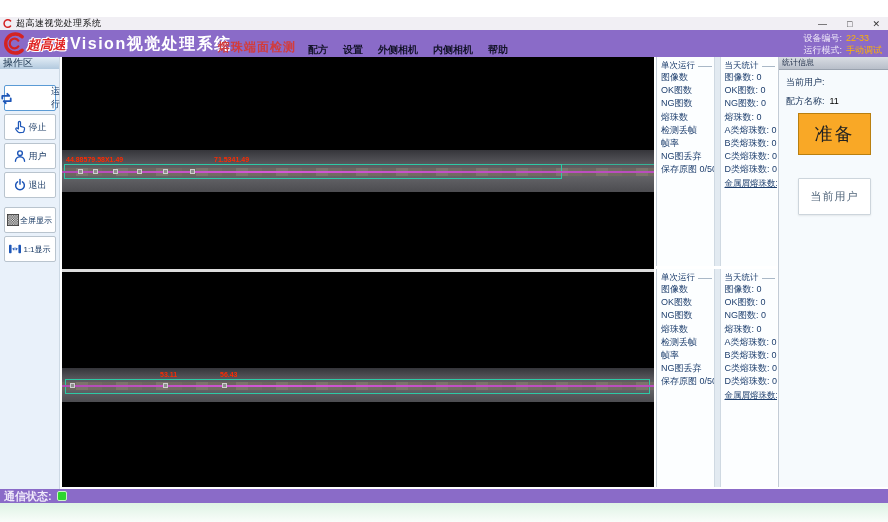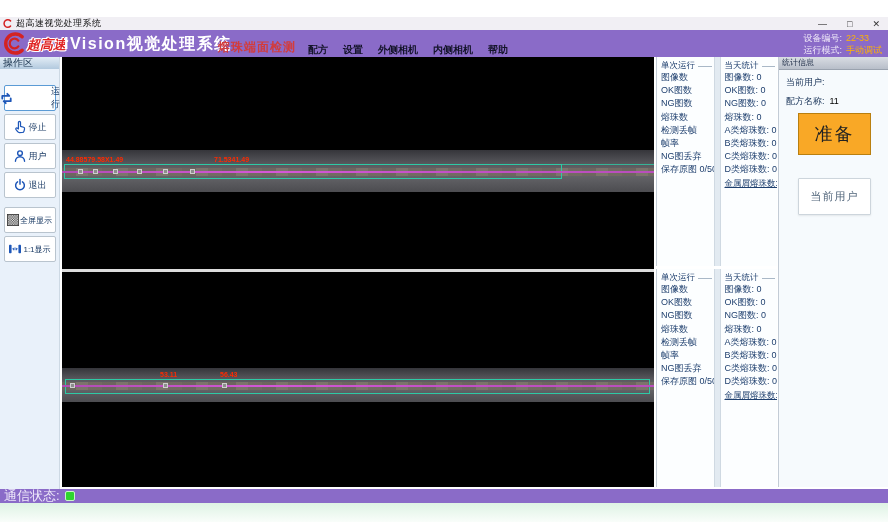--- a/index.html
+++ b/index.html
@@ -68,21 +68,21 @@
   .info-panel{position:absolute;left:778px;top:57px;width:110px;height:430px;background:#f6fafd;border-left:1px solid #c3ccd6;box-sizing:border-box;}
   .ip-header{height:12px;background:linear-gradient(#d9dde3,#b8bec9);border-bottom:1px solid #9aa2ae;font-size:8px;color:#1b2a44;line-height:12px;padding-left:3px;}
   .ip-row{font-size:9px;color:#203a5e;margin:6px 0 0 7px;white-space:nowrap;}
   .ip-row .val{color:#000;margin-left:5px;}
   .prepare-btn{position:absolute;left:19px;top:56px;width:71px;height:40px;background:#f9a826;border:1px solid #b97f10;
     display:flex;align-items:center;justify-content:center;font-size:18px;color:#222;letter-spacing:2px;cursor:default;}
   .data-btn{position:absolute;left:19px;top:121px;width:71px;height:35px;background:#fff;border:1px solid #cdd5dc;border-radius:1px;
     display:flex;align-items:center;justify-content:center;font-size:11px;color:#53677c;letter-spacing:1px;box-shadow:0 1px 2px rgba(0,0,0,.08);cursor:default;}
 
   
-  .statusbar{position:absolute;left:0;top:489px;width:888px;height:14px;background:#8a6bc8;display:flex;align-items:center;font-size:13px;color:#efe9fa;}
+  .statusbar{position:absolute;left:0;top:489px;width:888px;height:14px;background:#8a6bc8;display:flex;align-items:center;font-size:11px;color:#efe9fa;font-weight:bold;}
   .comm{margin-left:4px;}
   .led{width:8px;height:8px;background:#2ed52e;border:1px solid #c8f5c8;border-radius:2px;margin-left:5px;}
   .sb-right{margin-left:auto;margin-right:8px;display:flex;gap:12px;align-items:center;}
   .bottom-strip{position:absolute;left:0;top:503px;width:888px;height:19px;background:linear-gradient(180deg,#def3e4,#f9fdfa);}
 </style>
 </head>
 <body>
 
 <div class="window">
 

